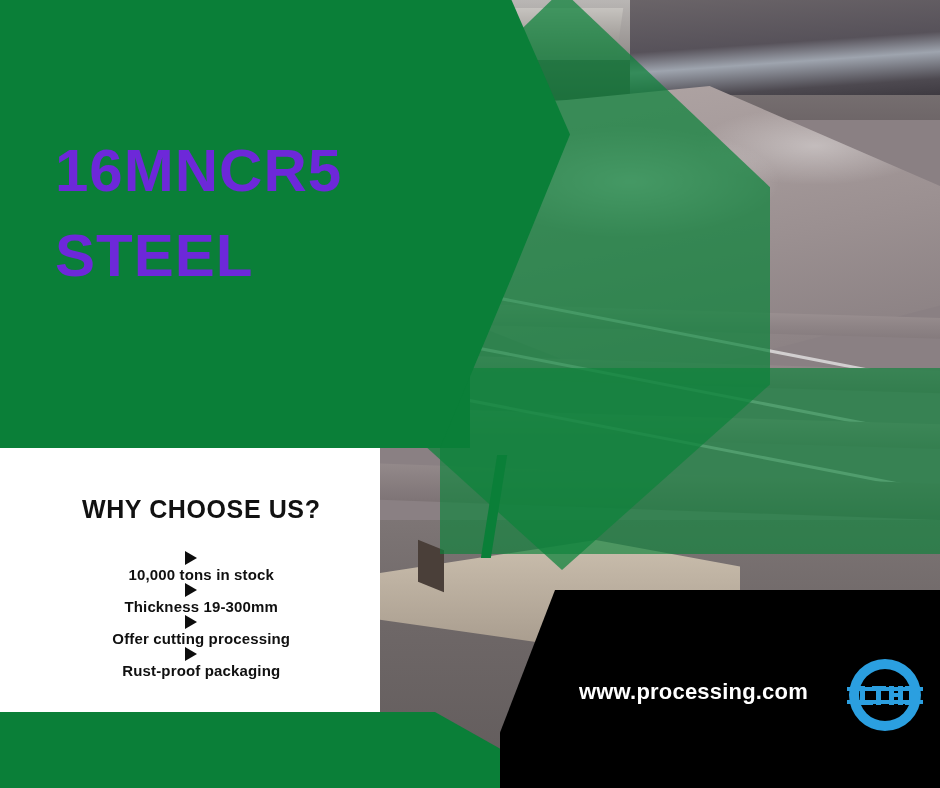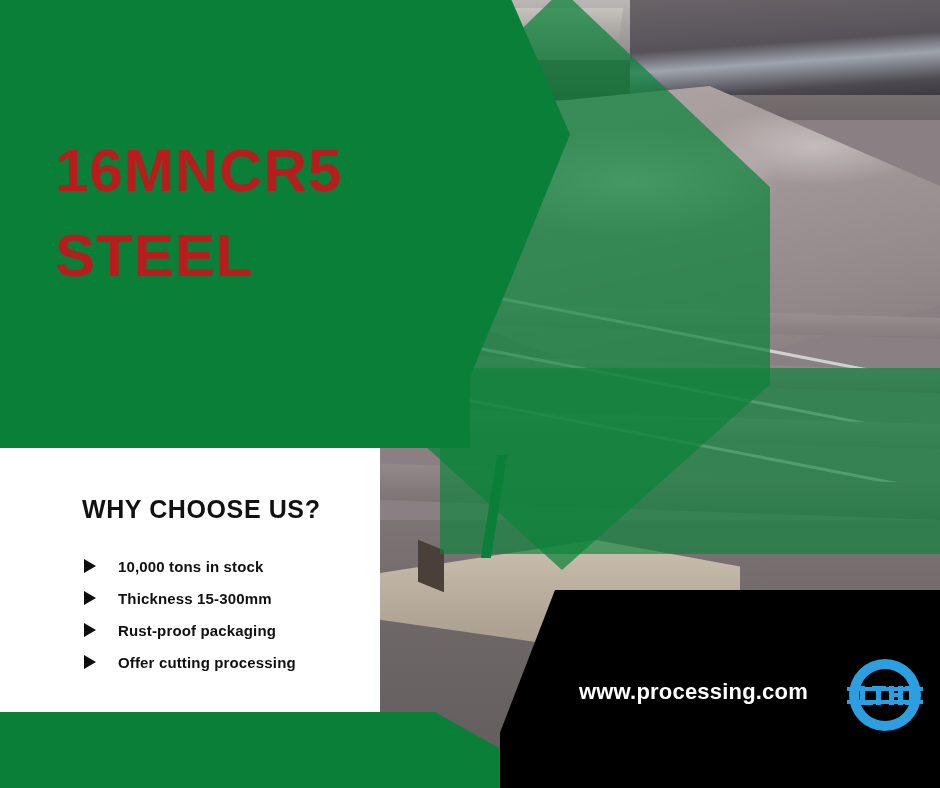--- a/index.html
+++ b/index.html
@@ -128,21 +128,21 @@
   }
   .green-block-tip {
     position:absolute; left:440px; top:0; width:130px; height:448px;
     background:#0a7f38;
     clip-path:polygon(0% 0%, 55% 0%, 100% 30%, 55% 62%, 0% 100%);
   }
 
   
   .title {
     position:absolute; left:55px; top:128px;
-    color:#b91c1c;
+    color:#6d28d9;
     font-size:60px;
     font-weight:bold;
     line-height:1.42;
     letter-spacing:1px;
     font-family:"Liberation Sans", sans-serif;
     text-transform:uppercase;
     white-space:pre-line;
     z-index:9;
   }
 
@@ -167,20 +167,21 @@
     letter-spacing:.6px;
     margin-bottom:26px;
     font-family:"Liberation Sans", sans-serif;
   }
   .bullets { list-style:none; }
   .bullet {
     display:flex;
     align-items:center;
     height:32px;
     margin-bottom:0px;
+    flex-direction:column;
   }
   .bullet-arrow {
     width:16px; height:16px;
     margin-right:20px;
     flex:0 0 auto;
     position:relative;
   }
   .bullet-arrow::before {
     content:"";
     position:absolute; left:2px; top:1px;
@@ -277,29 +278,29 @@
 
   <div class="why-wrap">
     <div class="why-title">WHY CHOOSE US?</div>
     <ul class="bullets">
       <li class="bullet">
         <span class="bullet-arrow"></span>
         <span class="bullet-text">10,000 tons in stock</span>
       </li>
       <li class="bullet">
         <span class="bullet-arrow"></span>
-        <span class="bullet-text">Thickness 15-300mm</span>
+        <span class="bullet-text">Thickness 19-300mm</span>
+      </li>
+      <li class="bullet">
+        <span class="bullet-arrow"></span>
+        <span class="bullet-text">Offer cutting processing</span>
       </li>
       <li class="bullet">
         <span class="bullet-arrow"></span>
         <span class="bullet-text">Rust-proof packaging</span>
-      </li>
-      <li class="bullet">
-        <span class="bullet-arrow"></span>
-        <span class="bullet-text">Offer cutting processing</span>
       </li>
     </ul>
   </div>
 
   <div class="black-shape"></div>
 
   <div class="green-bottom"></div>
 
   <div class="footer-url">www.processing.com</div>
 

